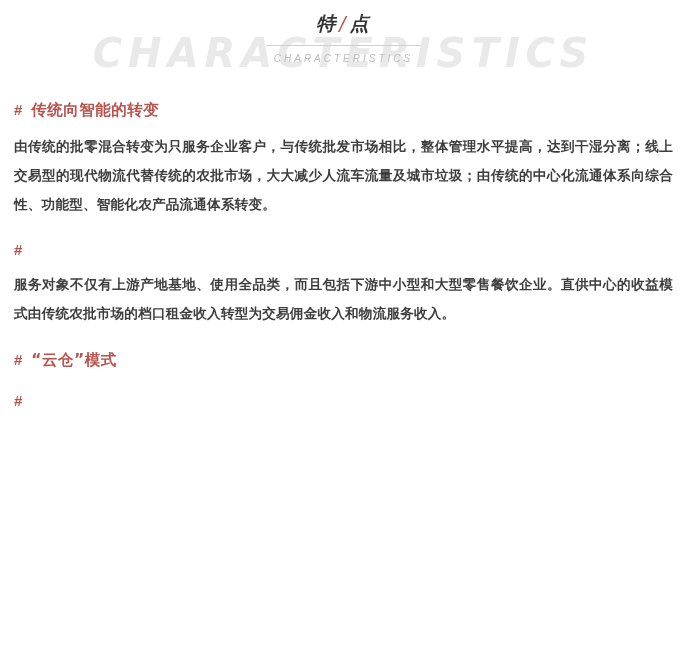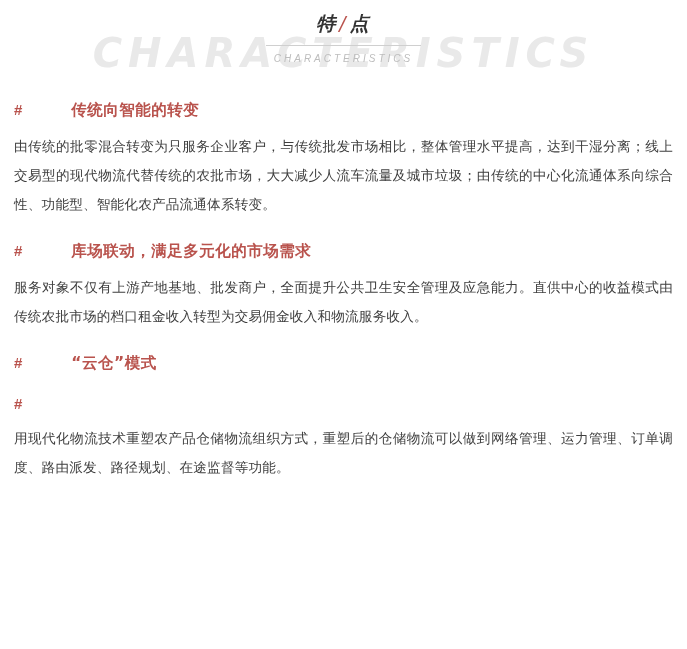--- a/index.html
+++ b/index.html
@@ -99,28 +99,28 @@
     font-weight: bold;
     margin-right: 9px;
     font-family: "Liberation Sans", sans-serif;
   }
   .sec-title {
     color: #b9534d;
     font-size: 15.5px;
     font-weight: bold;
     letter-spacing: 0.5px;
     line-height: 20px;
-    margin-left: 40px;
   }
   .sec-body {
     font-size: 13.6px;
     line-height: 29px;
     color: #3e3e3e;
     text-align: justify;
     letter-spacing: 0.2px;
+    font-weight: bold;
   }
 </style>
 </head>
 <body>
 
 <div class="page">
 
   <div class="header">
     <div class="watermark">CHARACTERISTICS</div>
     <div class="title-block">
@@ -138,33 +138,31 @@
       <div class="sec-heading">
         <span class="hash">#</span>
         <span class="sec-title">传统向智能的转变</span>
       </div>
       <div class="sec-body">由传统的批零混合转变为只服务企业客户，与传统批发市场相比，整体管理水平提高，达到干湿分离；线上交易型的现代物流代替传统的农批市场，大大减少人流车流量及城市垃圾；由传统的中心化流通体系向综合性、功能型、智能化农产品流通体系转变。</div>
     </div>
 
     <div class="section">
       <div class="sec-heading">
         <span class="hash">#</span>
-        <span class="sec-title">库场联动，满足多元化的市场需求</span>
       </div>
-      <div class="sec-body">服务对象不仅有上游产地基地、批发商户，全面提升公共卫生安全管理及应急能力。直供中心的收益模式由传统农批市场的档口租金收入转型为交易佣金收入和物流服务收入。</div>
+      <div class="sec-body">服务对象不仅有上游产地基地、使用全品类，而且包括下游中小型和大型零售餐饮企业。直供中心的收益模式由传统农批市场的档口租金收入转型为交易佣金收入和物流服务收入。</div>
     </div>
 
     <div class="section">
       <div class="sec-heading">
         <span class="hash">#</span>
         <span class="sec-title">“云仓”模式</span>
       </div>
     </div>
 
     <div class="section">
       <div class="sec-heading">
         <span class="hash">#</span>
       </div>
-      <div class="sec-body">用现代化物流技术重塑农产品仓储物流组织方式，重塑后的仓储物流可以做到网络管理、运力管理、订单调度、路由派发、路径规划、在途监督等功能。</div>
     </div>
 
   </div>
 </div>
 
 </body></html>

